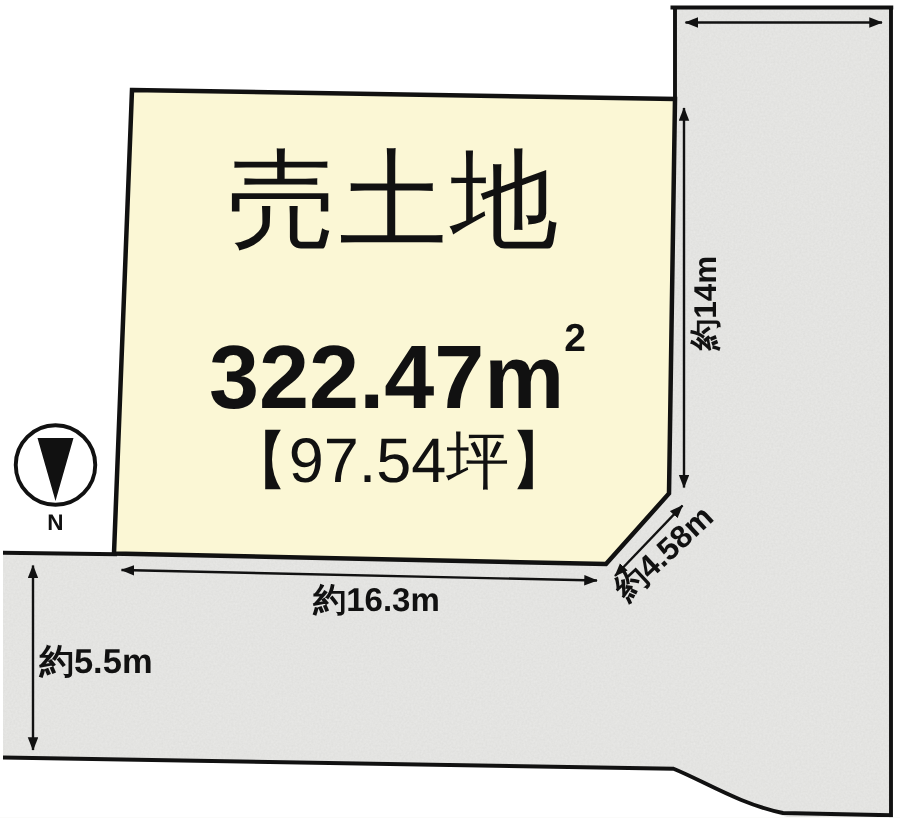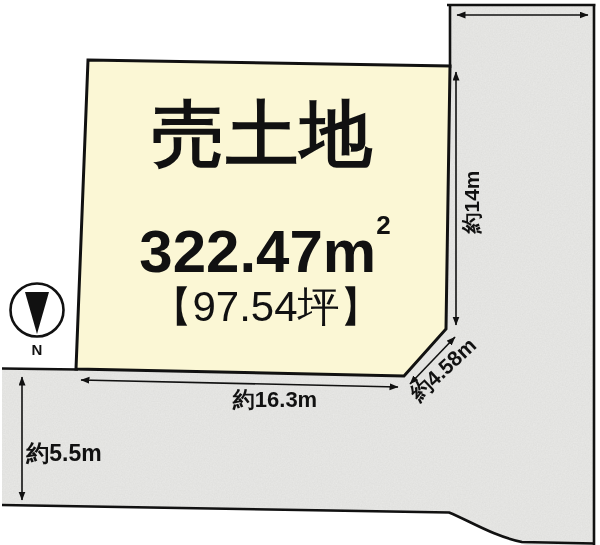--- a/index.html
+++ b/index.html
@@ -15,21 +15,21 @@
   .lbl{
     position:absolute;
     transform:translate(-50%,-50%);
     white-space:nowrap;
     font-weight:bold;
     color:#111111;
     line-height:1;
   }
   .lbl.rot90{transform:translate(-50%,-50%) rotate(-90deg);}
   .lbl.rotdiag{transform:translate(-50%,-50%) rotate(-43deg);}
-  .plot-title{font-size:72px;font-weight:700;letter-spacing:2px;}
+  .plot-title{font-size:72px;font-weight:400;letter-spacing:2px;}
   .area-label{font-size:30px;font-weight:900;}
   .area-value{font-size:60px;font-weight:900;text-align:right;}
   .area-value .sup{font-size:26px;vertical-align:38px;font-weight:900;}
   .tsubo-value{font-size:42px;font-weight:400;}
   .dim{font-size:21px;}
   .dim-left{font-size:23px;}
   .dim-bottom{font-size:22px;}
   .north-label{font-size:15px;font-weight:900;}
 </style>
 </head>
@@ -81,18 +81,18 @@
   </svg>
 
   <div class="lbl plot-title" style="left:263px;top:134px;">売土地</div>
   <div class="lbl area-value" style="left:265px;top:247px;">
     <span>322.47m</span><span class="sup">2</span>
   </div>
   <div class="lbl tsubo-value" style="left:266px;top:307px;">【97.54坪】</div>
 
   <div class="lbl dim rot90" style="left:471px;top:202px;">約14m</div>
   <div class="lbl dim rotdiag" style="left:443px;top:369px;">約4.58m</div>
-  <div class="lbl dim dim-bottom" style="left:251px;top:400px;margin-left:24px;">約16.3m</div>
-  <div class="lbl dim dim-left" style="left:64px;top:441px;margin-top:12px;">約5.5m</div>
+  <div class="lbl dim dim-bottom" style="left:251px;top:400px;">約16.3m</div>
+  <div class="lbl dim dim-left" style="left:64px;top:441px;">約5.5m</div>
 
   <div class="lbl north-label" style="left:37px;top:349px;">N</div>
 
 </div>
 
 </body></html>

